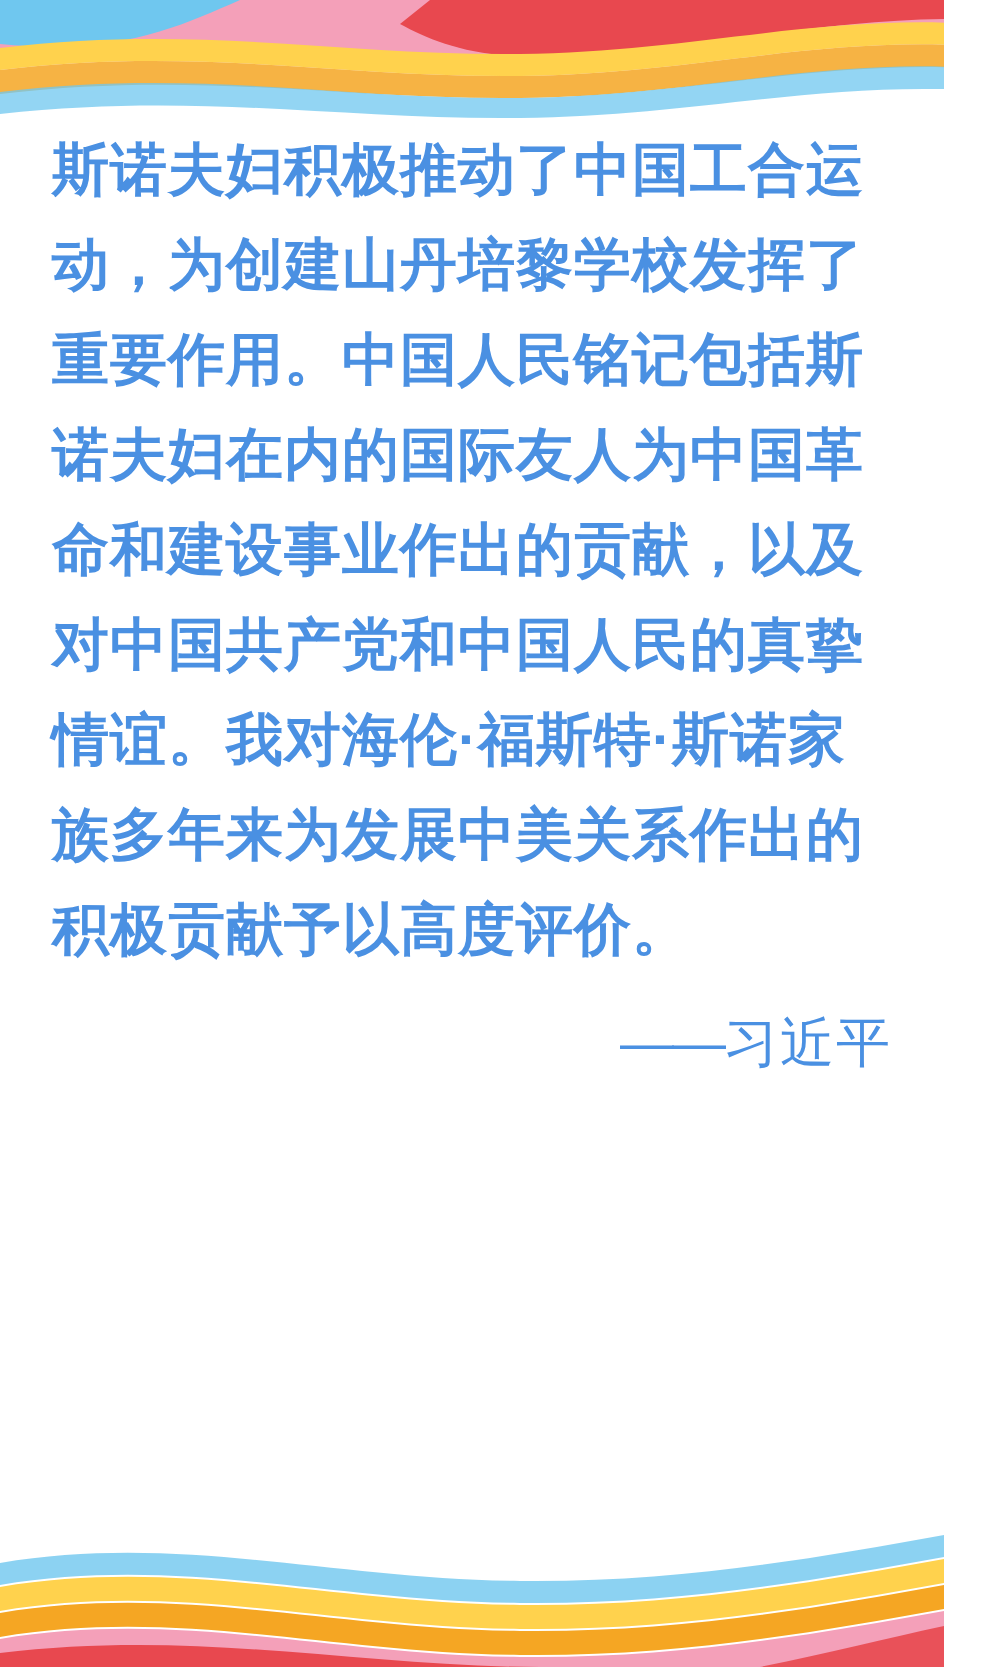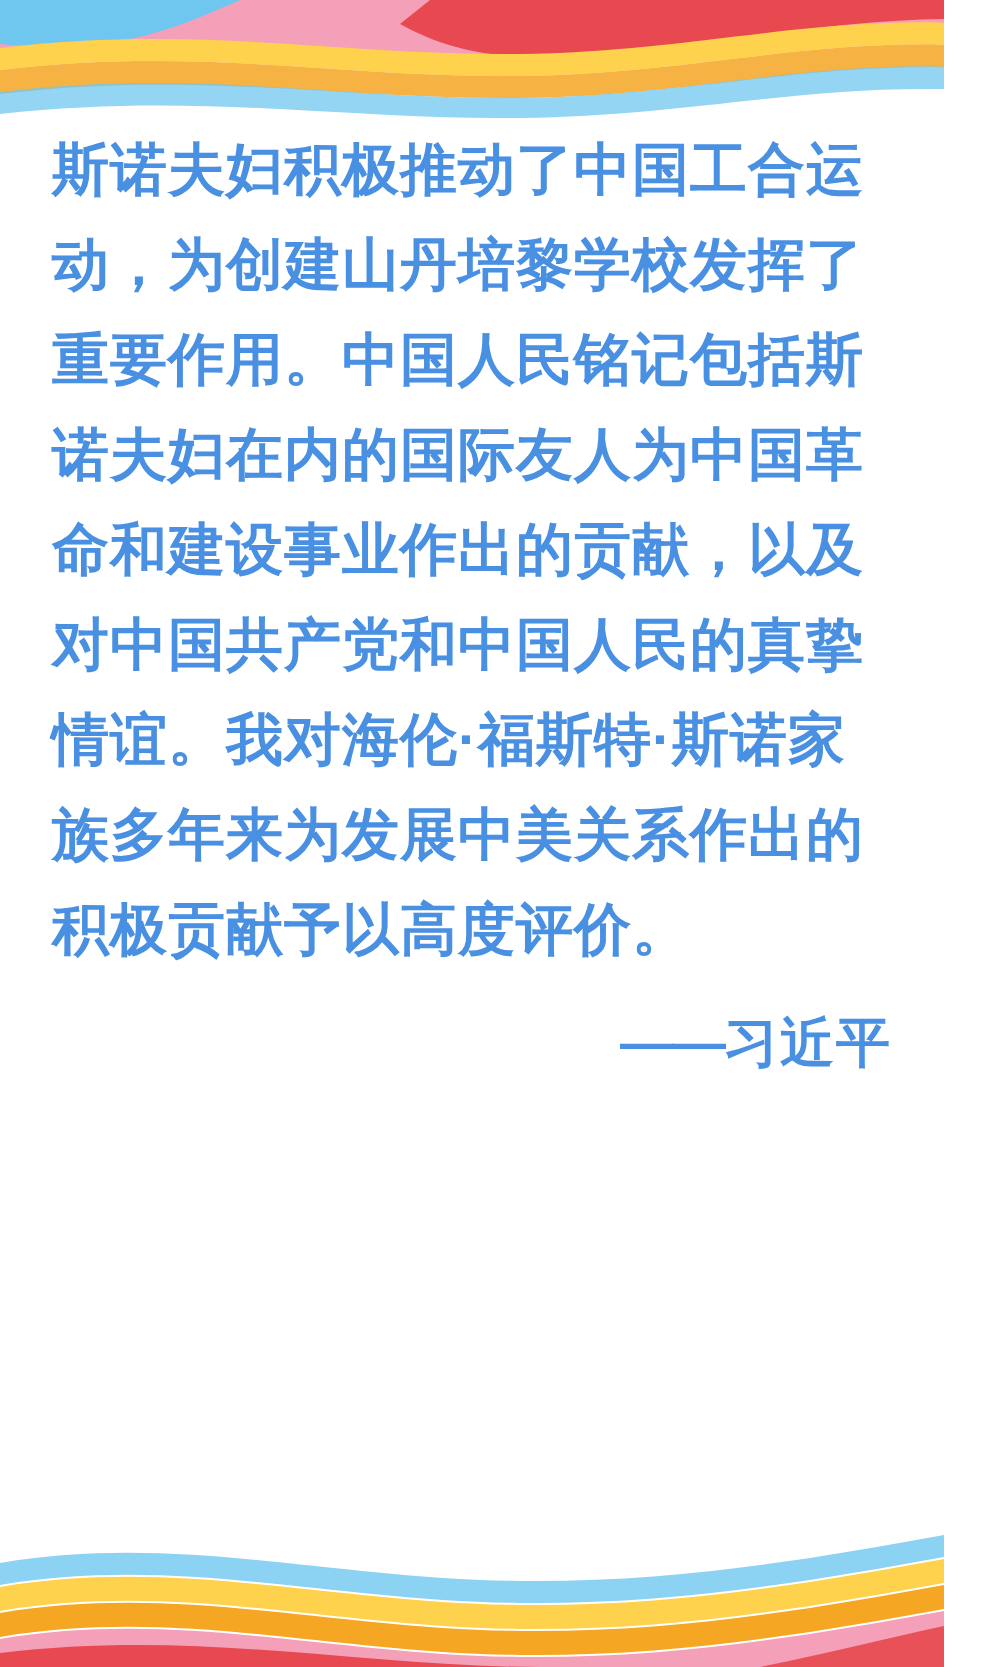--- a/index.html
+++ b/index.html
@@ -47,21 +47,21 @@
     margin: 0 0 0 0;
   }
   .para.second {
     margin-top: 6px;
   }
   .attribution {
     margin-top: 30px;
     text-align: right;
     color: #4a90e2;
     font-size: 54px;
-    font-weight: bold;
+    font-weight: normal;
     letter-spacing: 2px;
     white-space: nowrap;
   }
   .dash {
     display: inline-block;
     letter-spacing: -2px;
   }
 </style>
 </head>
 <body>

